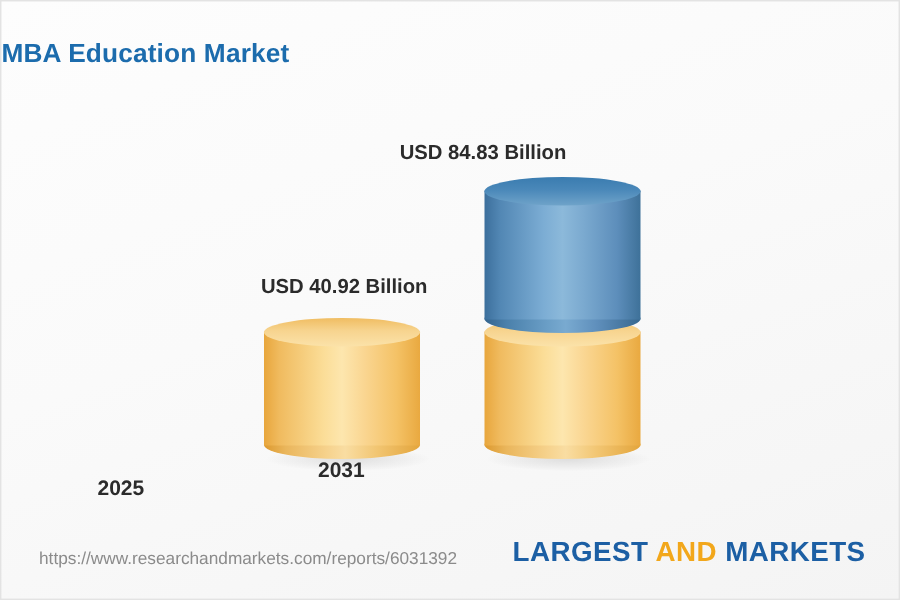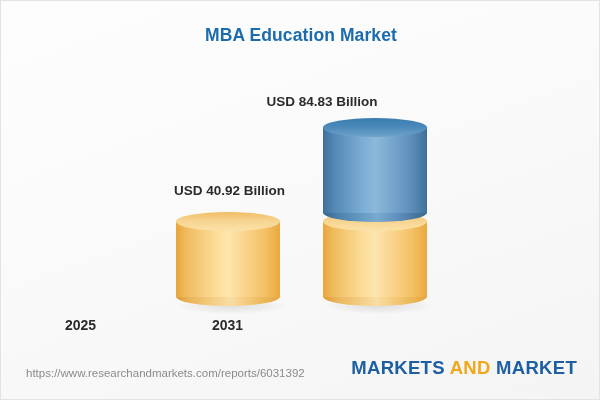--- a/index.html
+++ b/index.html
@@ -19,21 +19,20 @@
     background: linear-gradient(160deg, #fdfdfd 0%, #fafafa 45%, #f4f4f4 100%);
     overflow: hidden;
   }
 
   
   .chart-title {
     position: absolute;
     top: 24px;
     left: 0;
     width: 600px;
-    text-align: center;
     font-size: 17.5px;
     font-weight: bold;
     color: #1c6cad;
     letter-spacing: .1px;
   }
   .chart-subtitle {
     position: absolute;
     top: 52px;
     left: 0;
     width: 600px;
@@ -222,25 +221,25 @@
           <div class="cap-top"></div>
         </div>
 
         <div class="seg seg-blue" style="top:0; height:104px;">
           <div class="cap-bottom"></div>
           <div class="body"></div>
           <div class="cap-top"></div>
         </div>
       </div>
 
-      <div class="cat-label" style="left:-52px; top:316px;">2031</div>
+      <div class="cat-label" style="left:-52px; top:304px;">2031</div>
     </div>
 
   </div>
 
   <div class="footer">
     <div class="footer-url">https://www.researchandmarkets.com/reports/6031392</div>
     <div class="logo">
-      <div class="logo-main"><span>MARKETS</span> <span class="logo-and">AND</span> <span>MARKET</span></div>
+      <div class="logo-main"><span>LARGEST</span> <span class="logo-and">AND</span> <span>MARKETS</span></div>
     </div>
   </div>
 
 </div>
 
 </body></html>

